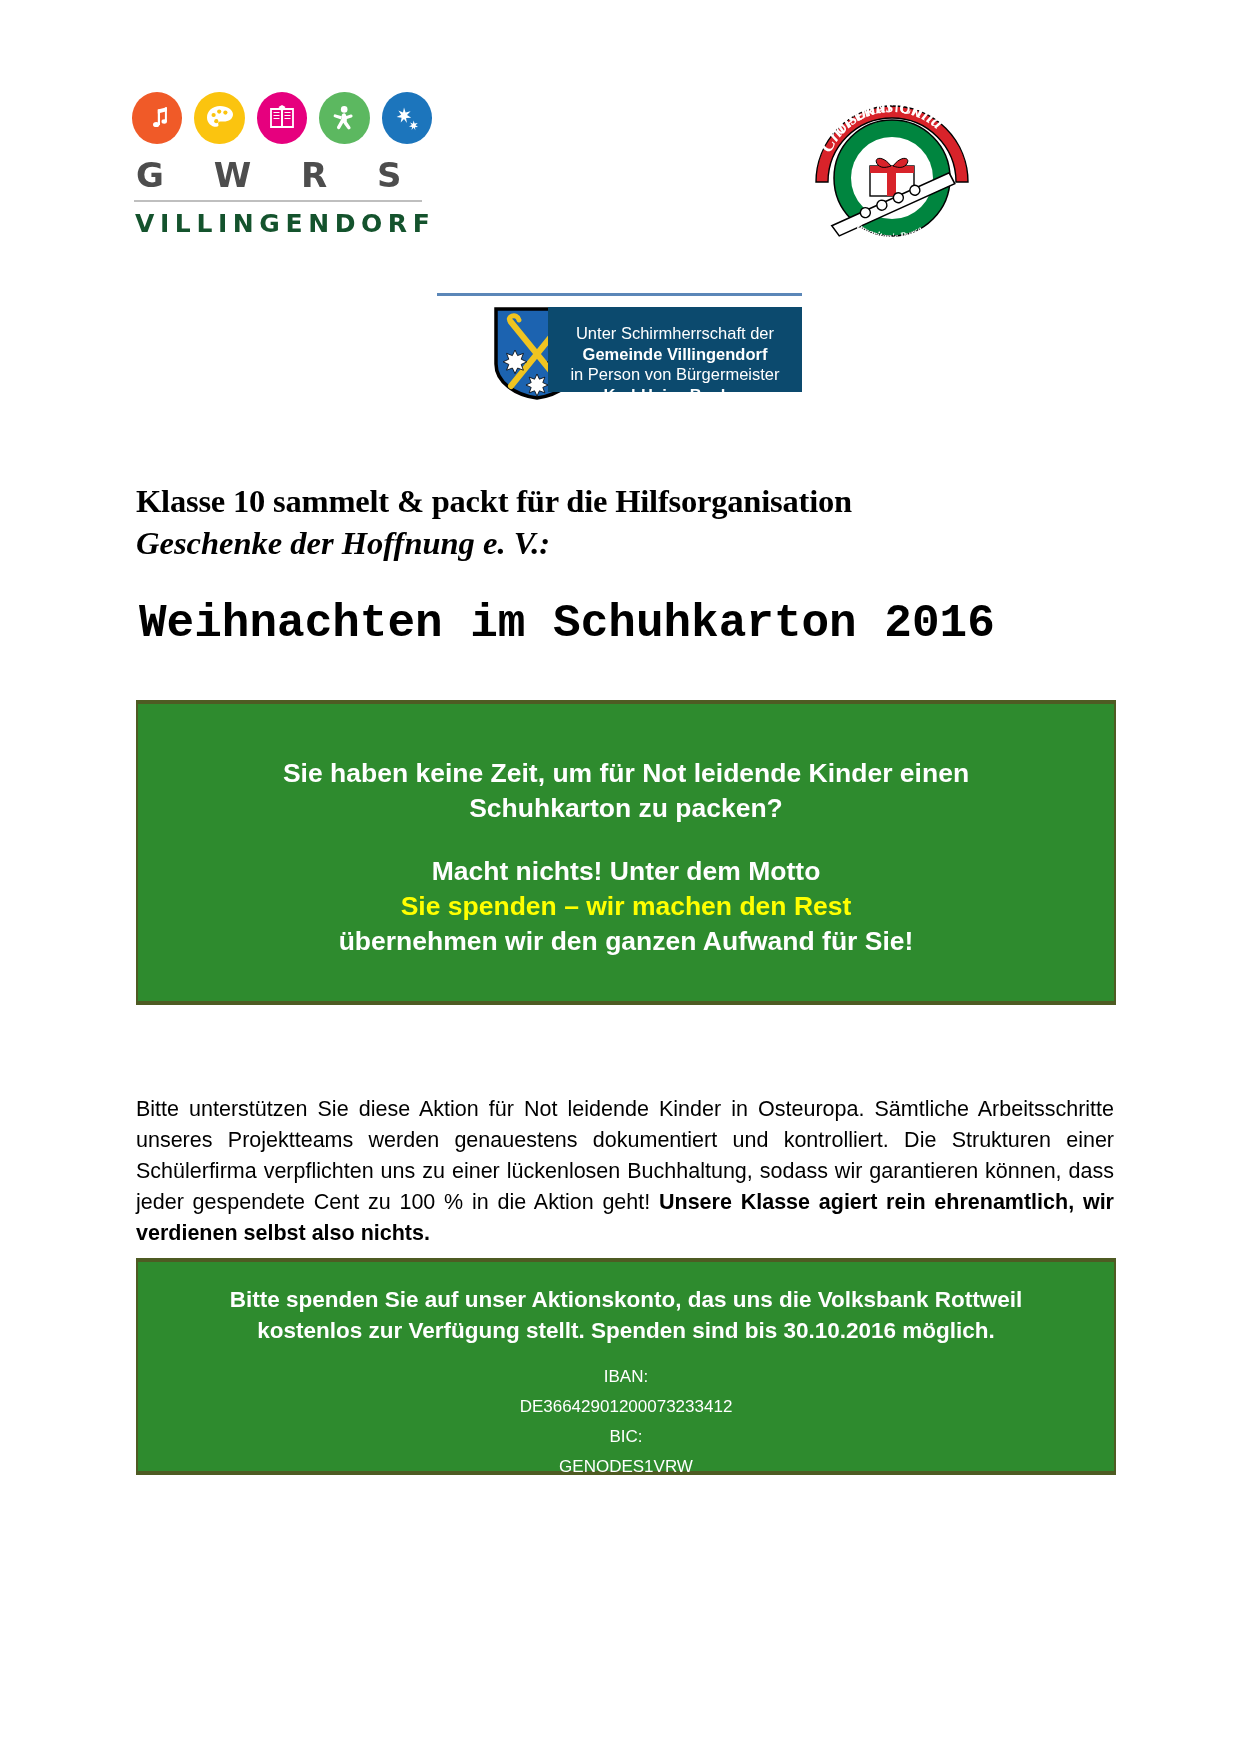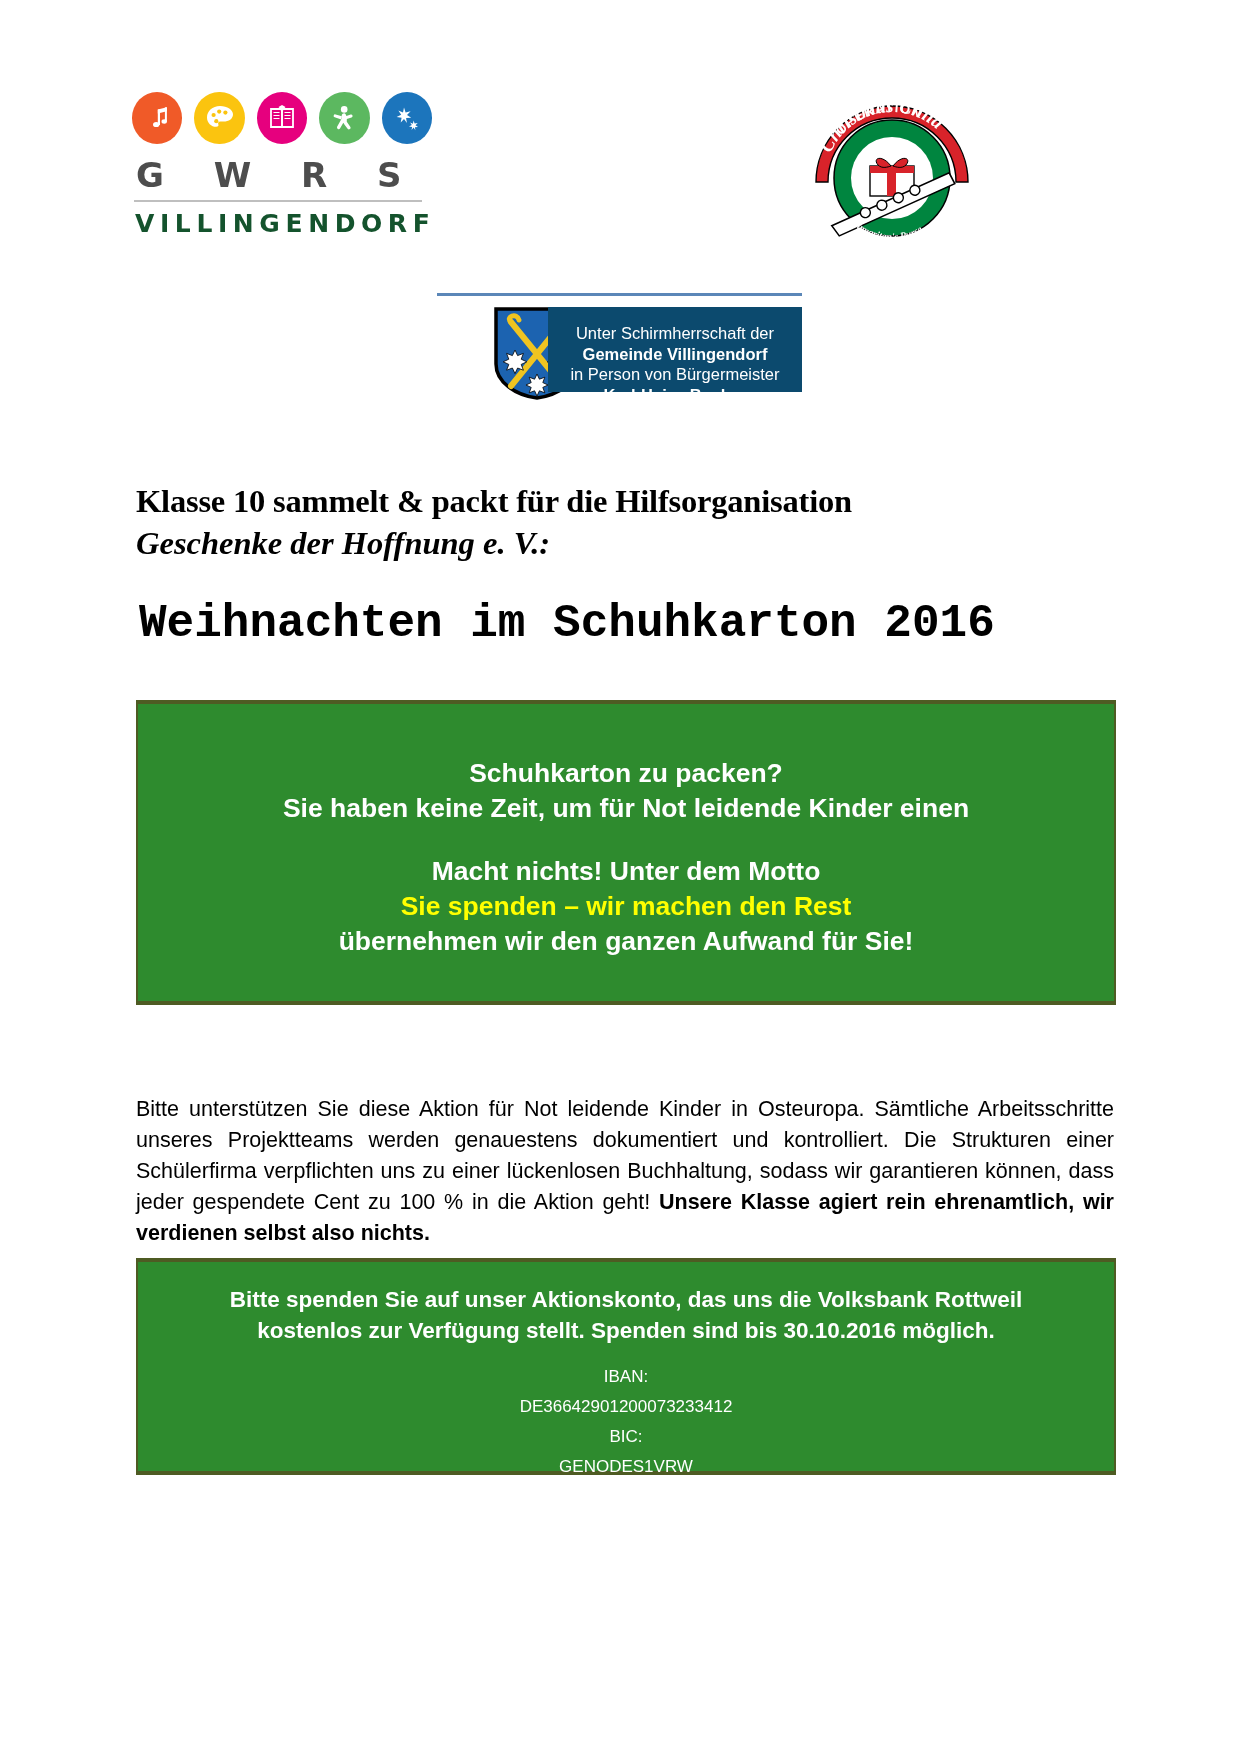--- a/index.html
+++ b/index.html
@@ -253,22 +253,22 @@
     </div>
   </div>
 
   <div class="headline">
     <div class="hl-1">Klasse 10 sammelt &amp; packt für die Hilfsorganisation</div>
     <div class="hl-2">Geschenke der Hoffnung e. V.:</div>
     <div class="hl-big">Weihnachten im Schuhkarton 2016</div>
   </div>
 
   <div class="greenbox" id="green-box-1">
+    <div>Sie haben keine Zeit, um für Not leidende Kinder einen</div>
     <div>Schuhkarton zu packen?</div>
-    <div>Sie haben keine Zeit, um für Not leidende Kinder einen</div>
     <div class="gap"></div>
     <div>Macht nichts! Unter dem Motto</div>
     <div class="yellow">Sie spenden – wir machen den Rest</div>
     <div>übernehmen wir den ganzen Aufwand für Sie!</div>
   </div>
 
   <p class="body-par">
     <span>Bitte unterstützen Sie diese Aktion für Not leidende Kinder in Osteuropa. Sämtliche Arbeitsschritte unseres Projektteams werden genauestens dokumentiert und kontrolliert. Die Strukturen einer Schülerfirma verpflichten uns zu einer lückenlosen Buchhaltung, sodass wir garantieren können, dass jeder gespendete Cent zu 100 % in die Aktion geht! </span><b>Unsere Klasse agiert rein ehrenamtlich, wir verdienen selbst also nichts.</b>
   </p>
 

